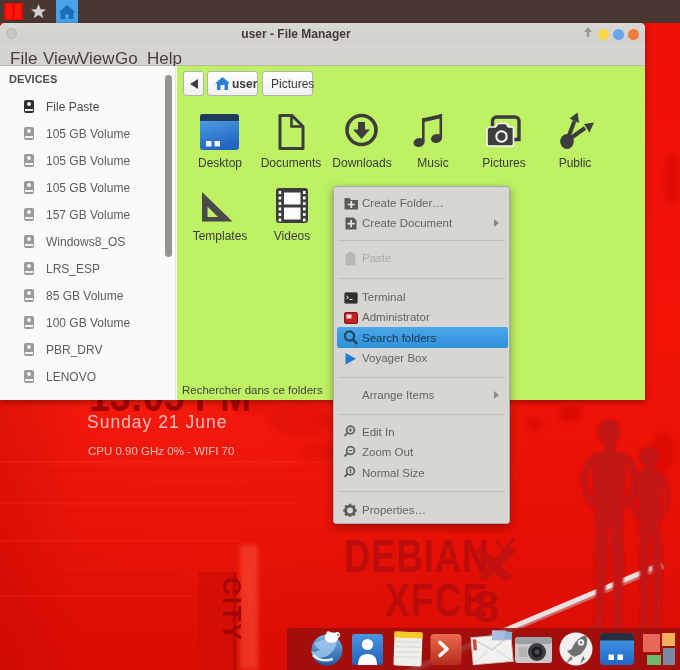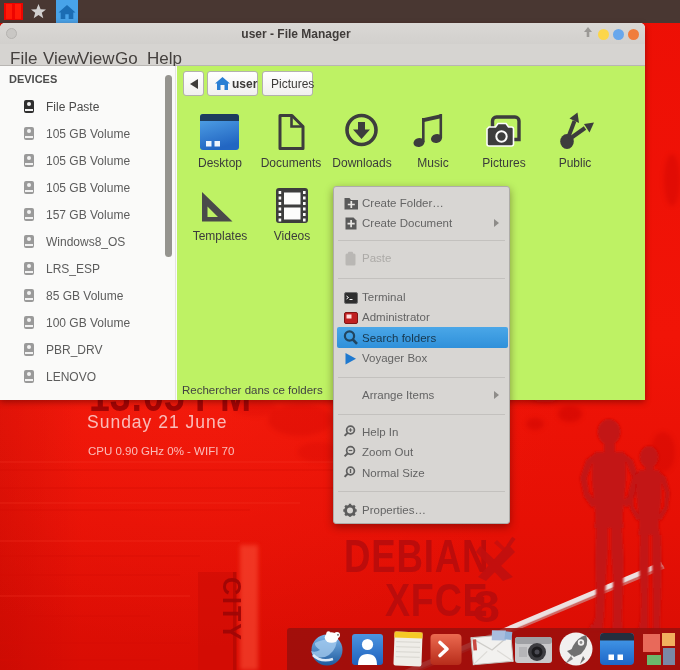--- a/index.html
+++ b/index.html
@@ -420,19 +420,19 @@
     <div class="ci" style="top:65px;color:#acaaa7">Paste</div>
     <div class="csep" style="top:91px"></div>
     <div class="ci" style="top:104px">Terminal</div>
     <div class="ci" style="top:124px">Administrator</div>
     <div class="ci" style="top:145px;color:#17374d">Search folders</div>
     <div class="ci" style="top:165px">Voyager Box</div>
     <div class="csep" style="top:190px"></div>
     <div class="ci" style="top:202px">Arrange Items</div>
     <div class="carrow" style="top:204px"></div>
     <div class="csep" style="top:227px"></div>
-    <div class="ci" style="top:239px">Help In</div>
+    <div class="ci" style="top:239px">Edit In</div>
     <div class="ci" style="top:259px">Zoom Out</div>
     <div class="ci" style="top:280px">Normal Size</div>
     <div class="csep" style="top:304px"></div>
     <div class="ci" style="top:317px">Properties…</div>
   </div>
 </div>
 
 </body></html>

